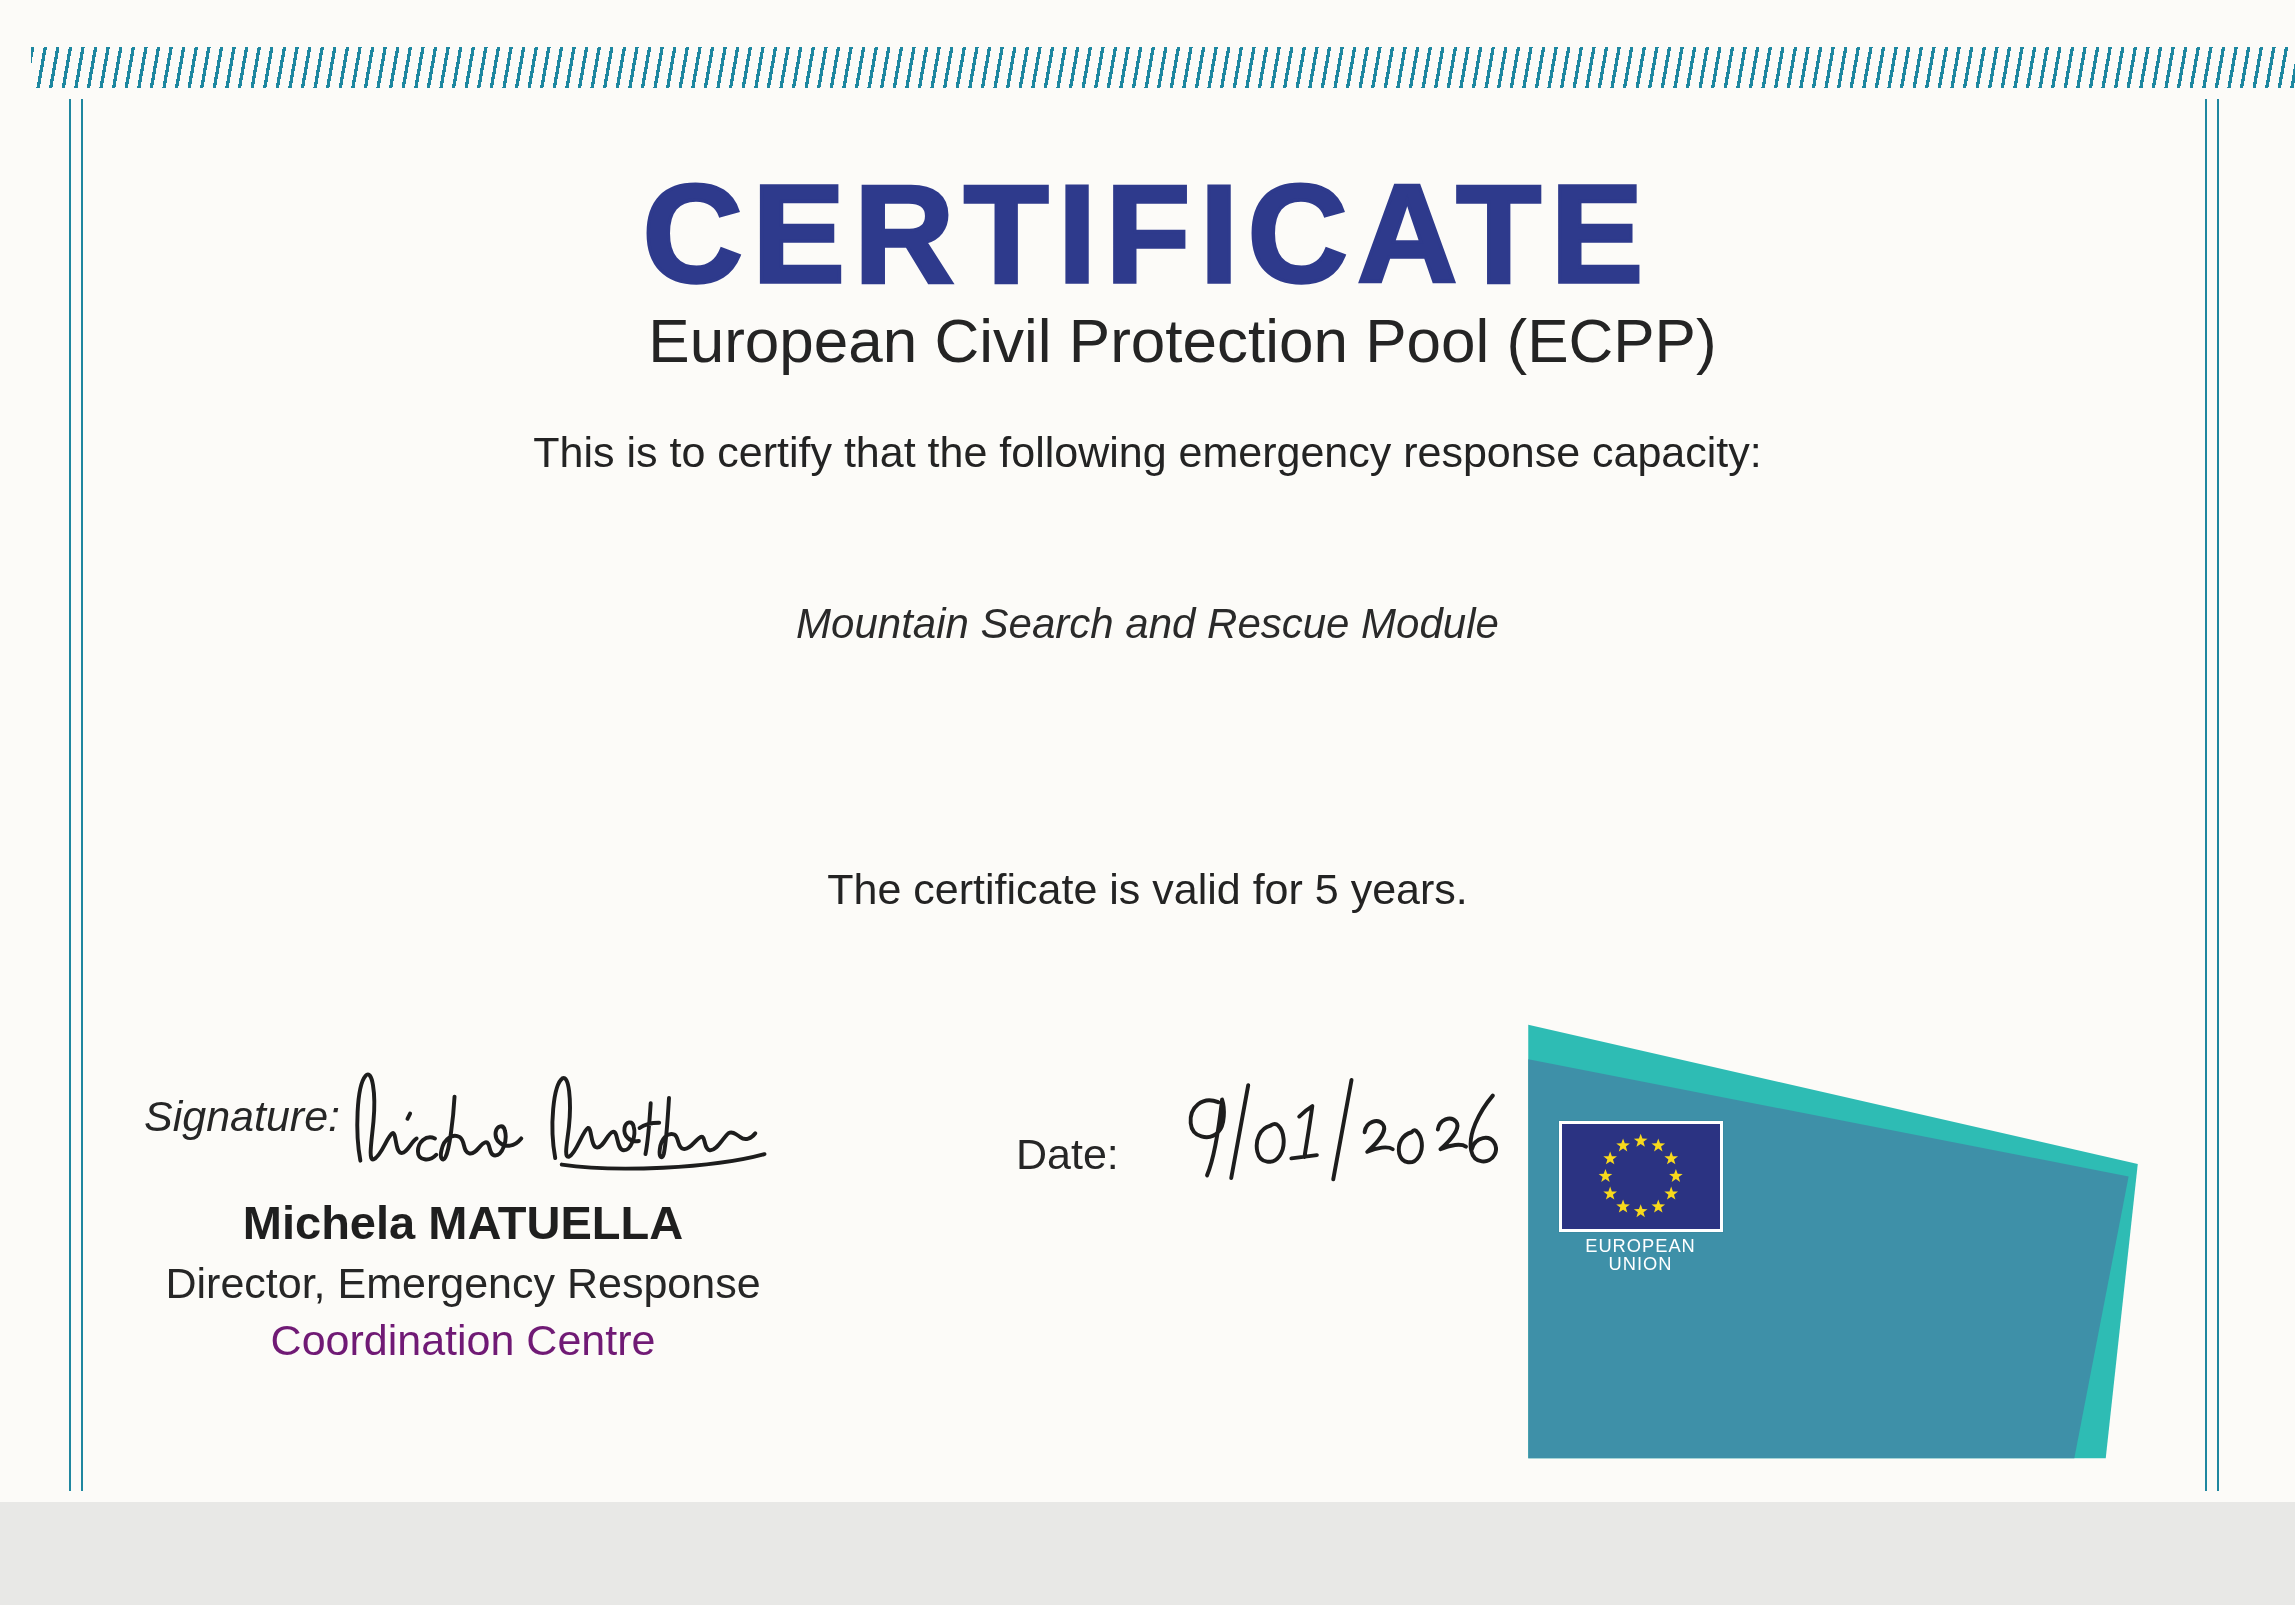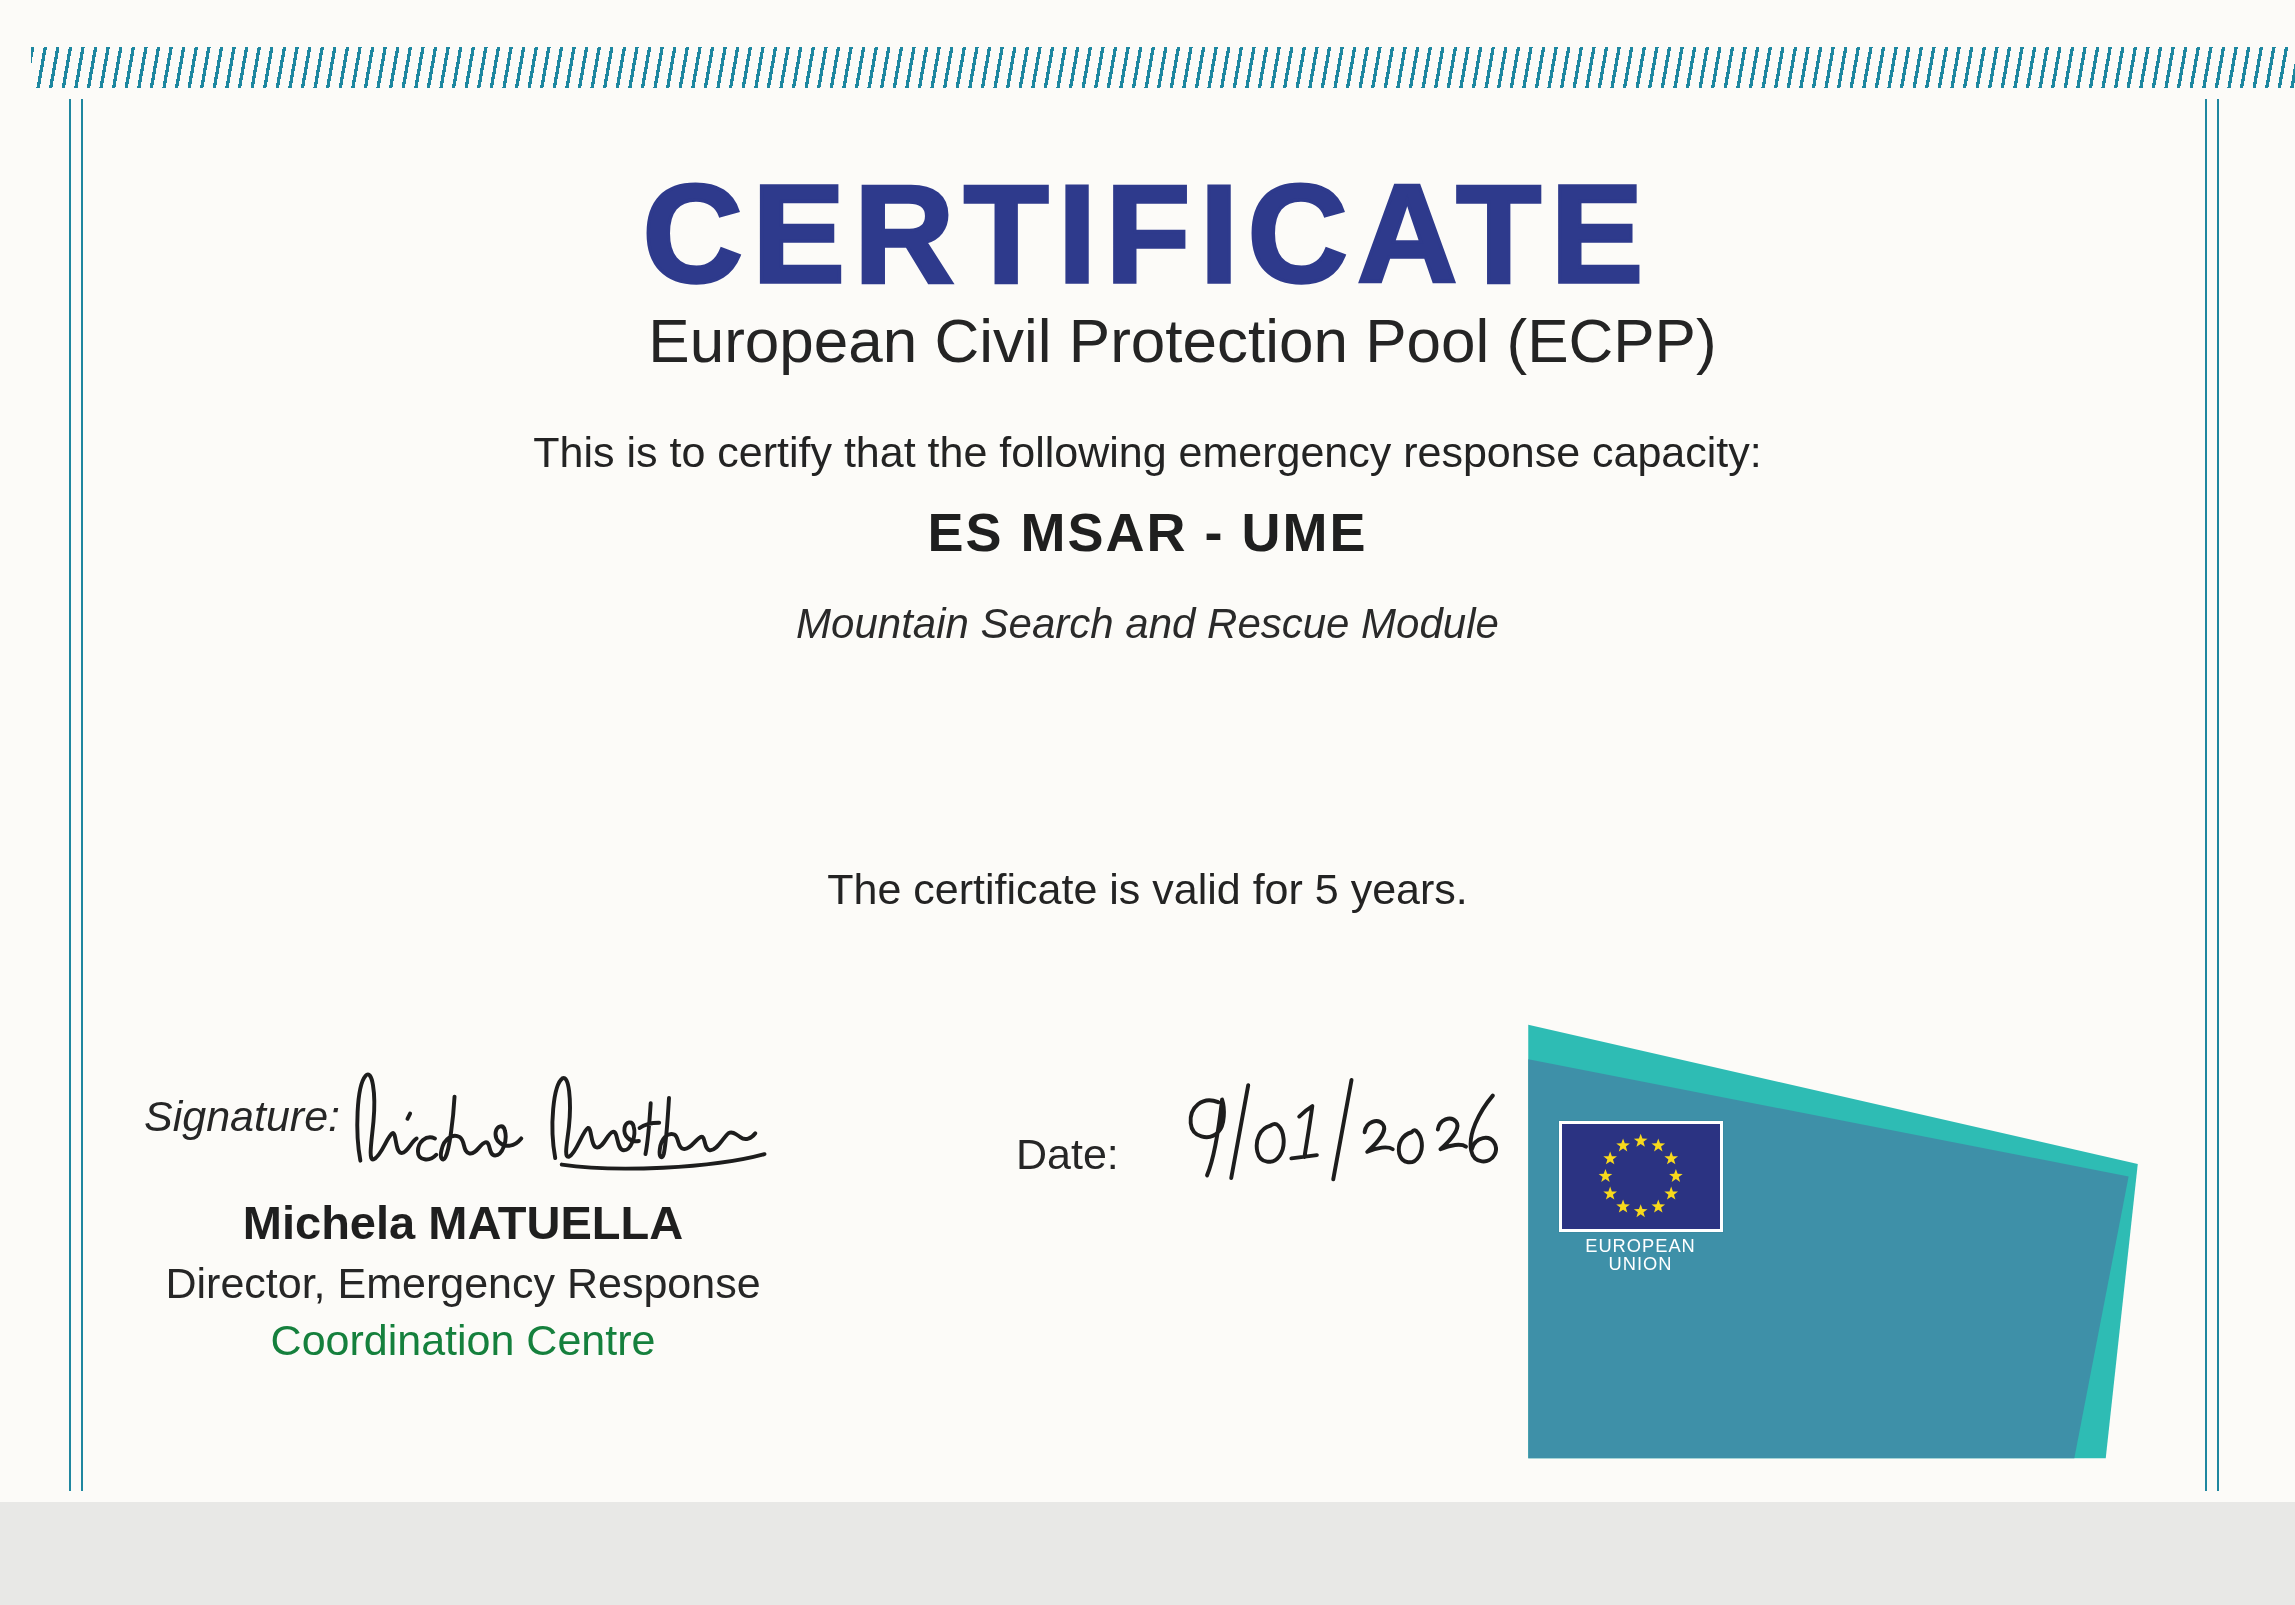--- a/index.html
+++ b/index.html
@@ -42,21 +42,21 @@
     position:absolute;left:212px;top:700px;width:1871px;
     text-align:center;font-size:43px;line-height:55px;color:#232323;
   }
   .validity{top:868px;font-size:43px;color:#232323;line-height:1;}
   .label{position:absolute;font-size:43px;color:#262626;line-height:1;}
   .sig-label{left:144px;top:1095px;font-style:italic;}
   .date-label{left:1016px;top:1133px;}
   .signer{position:absolute;left:103px;width:720px;text-align:center;line-height:1;}
   .signer-name{top:1199px;font-size:47px;font-weight:700;color:#1f1f1f;}
   .signer-title1{top:1262px;font-size:43px;color:#262626;}
-  .signer-title2{top:1319px;font-size:43px;color:#15803d;}
+  .signer-title2{top:1319px;font-size:43px;color:#701a75;}
   
   .hand{position:absolute;}
   .hand path{fill:none;stroke:#1d1d1d;stroke-linecap:round;stroke-linejoin:round;}
   .sig-svg{left:346px;top:1061px;}
   .date-svg{left:1158px;top:1068px;}
   
   .panel{position:absolute;left:1525px;top:1018px;}
   .flag{
     position:absolute;left:1559px;top:1121px;
     width:158px;height:105px;
@@ -78,21 +78,20 @@
   <div class="hatch hatch-bottom"></div>
   <div class="vline vline-l1"></div>
   <div class="vline vline-l2"></div>
   <div class="vline vline-r1"></div>
   <div class="vline vline-r2"></div>
 
   <div class="center title">CERTIFICATE</div>
   <div class="center subtitle">European Civil Protection Pool (ECPP)</div>
 
   <div class="center intro">This is to certify that the following emergency response capacity:</div>
-  <div class="center capacity-code">ES MSAR - UME</div>
   <div class="center capacity-name">Mountain Search and Rescue Module</div>
   <div class="center validity">The certificate is valid for 5 years.</div>
 
   <div class="label sig-label">Signature:</div>
   <svg class="hand sig-svg" width="425" height="115" viewBox="0 0 650 175" aria-label="Michela Matuella">
     <g stroke-width="6">
       <path d="M22,152 C14,110 16,38 30,22 C40,11 46,48 42,92 C39,124 34,152 42,150 C54,146 63,114 71,110 C77,107 75,138 84,140 C93,142 100,122 108,118"></path>
       <path d="M94,88 L98,80"></path>
       <path d="M136,118 C122,112 110,124 110,138 C110,152 128,154 138,143 M166,54 C164,90 158,136 152,147 C148,154 143,149 146,136 C150,117 164,110 174,116 C183,122 178,139 189,141 C199,143 205,126 213,124 C222,122 217,144 228,144 C240,144 247,120 243,106 C241,96 231,98 229,108 C227,120 237,131 251,129 C258,128 264,123 268,118"></path>
       <path d="M320,148 C311,100 317,36 331,26 C341,20 345,60 341,100 C338,126 333,148 341,146 C352,142 362,106 370,102 C376,100 374,132 384,132 C394,132 400,110 408,108 C417,106 413,136 425,136 C436,136 444,114 440,100 C438,90 428,92 426,102 C424,114 434,124 448,122 M466,64 C464,96 460,132 458,142 M449,102 C457,96 469,94 479,94 M494,56 C492,90 488,132 486,142 C484,150 478,148 480,134 C482,118 492,108 502,112 C510,116 506,132 516,134 C526,136 534,120 542,116 C551,112 546,134 556,136 C567,138 577,116 585,110 C591,106 597,112 603,116 C611,122 620,118 626,110"></path>

